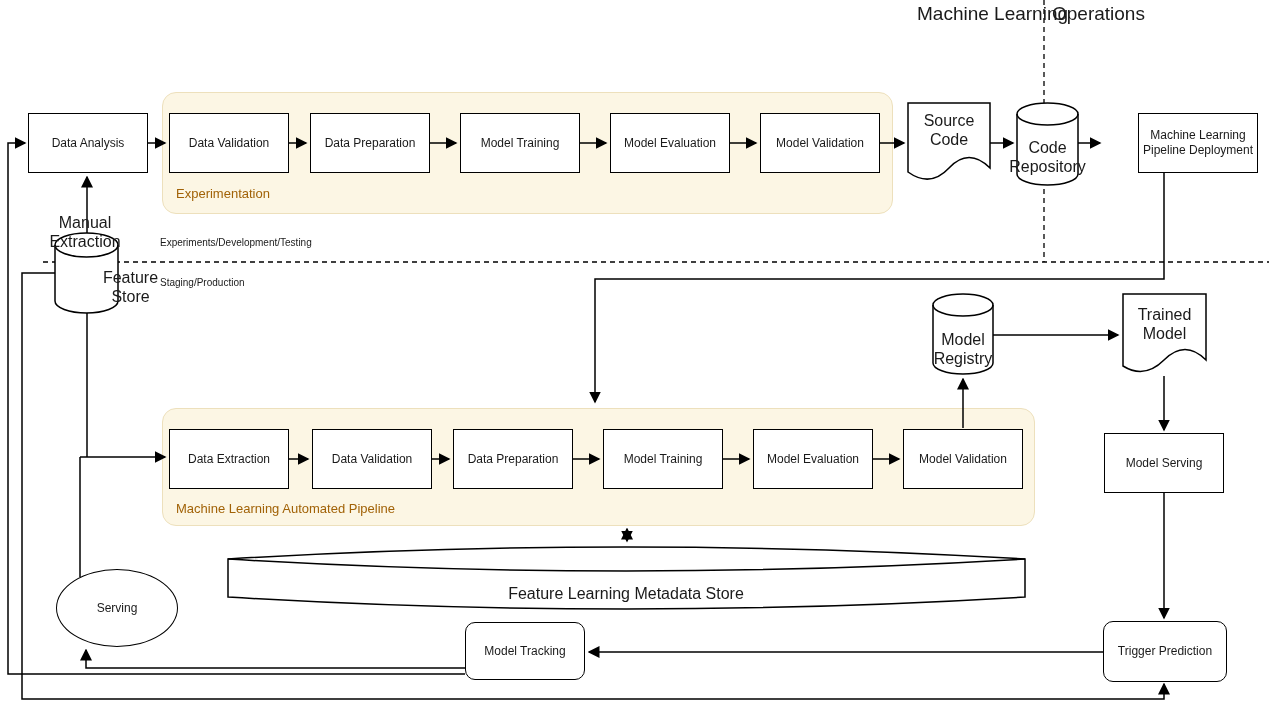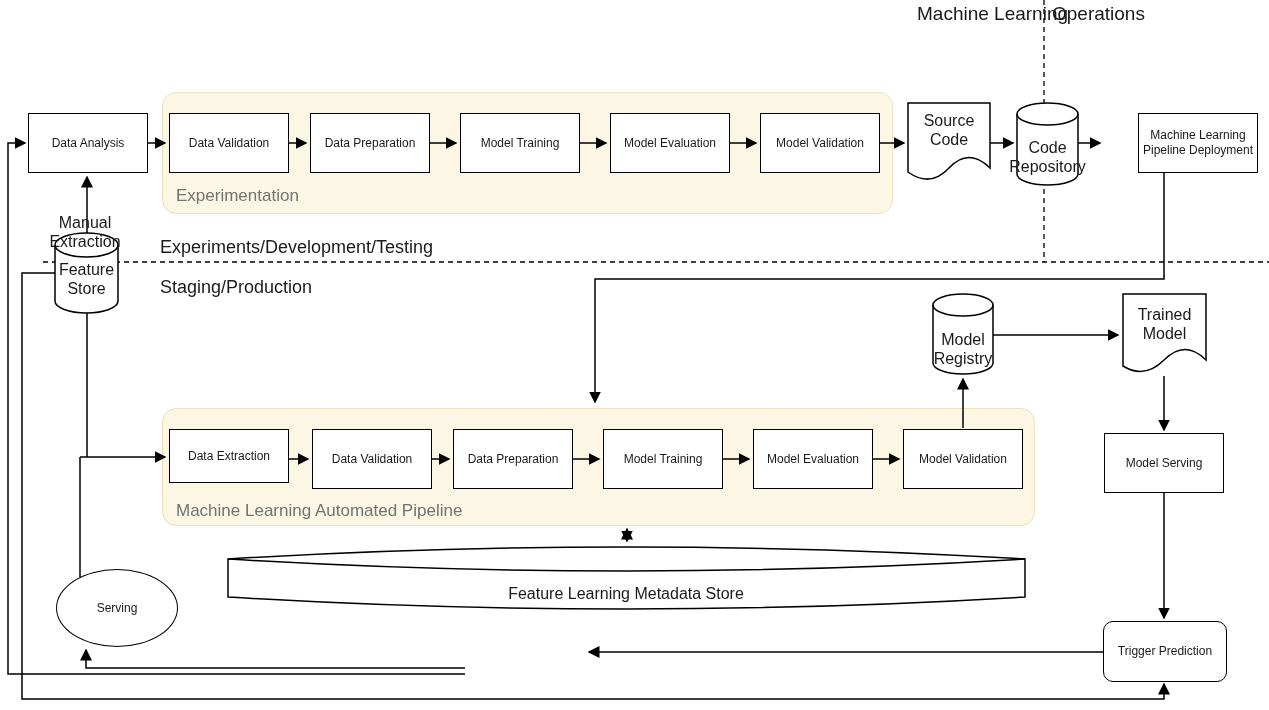--- a/index.html
+++ b/index.html
@@ -5,35 +5,35 @@
   html,body{margin:0;padding:0;background:#ffffff;}
   .stage{
     position:relative;width:1269px;height:710px;background:#ffffff;overflow:hidden;
     font-family:"Liberation Sans","DejaVu Sans",sans-serif;color:#1a1a1a;
   }
   .container-zone{
     position:absolute;background:#fcf6e4;border:1.5px solid #ede0bc;border-radius:14px;
     z-index:1;
   }
   .zone-label{
-    position:absolute;font-size:17px;color:#737373;white-space:nowrap;z-index:3;
+    position:absolute;font-size:13px;color:#a16207;white-space:nowrap;z-index:3;
   }
   svg.wires{position:absolute;left:0;top:0;z-index:2;}
   .node{
     position:absolute;background:#ffffff;border:1.5px solid #000000;
     display:flex;align-items:center;justify-content:center;text-align:center;
     font-size:12px;line-height:1.25;color:#1a1a1a;box-sizing:border-box;z-index:4;
   }
   .node.rounded{border-radius:10px;}
   .node.ellipse{border-radius:50%;}
   .shape-label{
     position:absolute;display:flex;align-items:center;justify-content:center;text-align:center;
     font-size:16px;line-height:1.2;color:#1a1a1a;z-index:5;pointer-events:none;
   }
-  .free-label{position:absolute;font-size:18px;color:#1a1a1a;white-space:nowrap;z-index:5;}
+  .free-label{position:absolute;font-size:10px;color:#1a1a1a;white-space:nowrap;z-index:5;}
   .top-label{font-size:19px;}
 </style>
 </head>
 <body>
 
 <div class="stage">
 
   <div class="container-zone" style="left:162px;top:92px;width:729px;height:120px;"></div>
   <div class="container-zone" style="left:162px;top:408px;width:871px;height:116px;"></div>
 
@@ -110,31 +110,32 @@
   <div class="node" style="left:28px;top:113px;width:120px;height:60px;">Data Analysis</div>
   <div class="node" style="left:169px;top:113px;width:120px;height:60px;">Data Validation</div>
   <div class="node" style="left:310px;top:113px;width:120px;height:60px;">Data Preparation</div>
   <div class="node" style="left:460px;top:113px;width:120px;height:60px;">Model Training</div>
   <div class="node" style="left:610px;top:113px;width:120px;height:60px;">Model Evaluation</div>
   <div class="node" style="left:760px;top:113px;width:120px;height:60px;">Model Validation</div>
   <div class="node" style="left:1104px;top:113px;width:120px;height:60px;margin-left:34px;">Machine Learning Pipeline Deployment</div>
 
   <div class="shape-label" style="left:908px;top:110px;width:82px;height:40px;">Source Code</div>
   <div class="shape-label" style="left:1012px;top:140px;width:71px;height:34px;">Code Repository</div>
-  <div class="shape-label" style="left:55px;top:262px;width:63px;height:34px;">Feature Store</div>
+  <div class="shape-label" style="left:55px;top:270px;width:63px;height:34px;padding-left:44px;">Feature Store</div>
   <div class="shape-label" style="left:930px;top:332px;width:66px;height:34px;">Model Registry</div>
   <div class="shape-label" style="left:1123px;top:312px;width:83px;height:24px;">Trained Model</div>
   <div class="shape-label" style="left:426px;top:585px;width:400px;height:18px;">Feature Learning Metadata Store</div>
 
   <div class="shape-label" style="left:35px;top:185px;width:100px;height:16px;margin-top:39px;">Manual Extraction</div>
 
-  <div class="node" style="left:169px;top:429px;width:120px;height:54px;">Data Extraction</div>
+  <div class="node" style="left:169px;top:429px;width:120px;height:60px;">Data Extraction</div>
   <div class="node" style="left:312px;top:429px;width:120px;height:60px;">Data Validation</div>
   <div class="node" style="left:453px;top:429px;width:120px;height:60px;">Data Preparation</div>
   <div class="node" style="left:603px;top:429px;width:120px;height:60px;">Model Training</div>
   <div class="node" style="left:753px;top:429px;width:120px;height:60px;">Model Evaluation</div>
   <div class="node" style="left:903px;top:429px;width:120px;height:60px;">Model Validation</div>
 
   <div class="node" style="left:1104px;top:433px;width:120px;height:60px;">Model Serving</div>
   <div class="node rounded" style="left:1103px;top:621px;width:124px;height:61px;">Trigger Prediction</div>
+  <div class="node rounded" style="left:465px;top:622px;width:120px;height:58px;">Model Tracking</div>
   <div class="node ellipse" style="left:56px;top:569px;width:122px;height:78px;">Serving</div>
 
 </div>
 
 </body></html>

